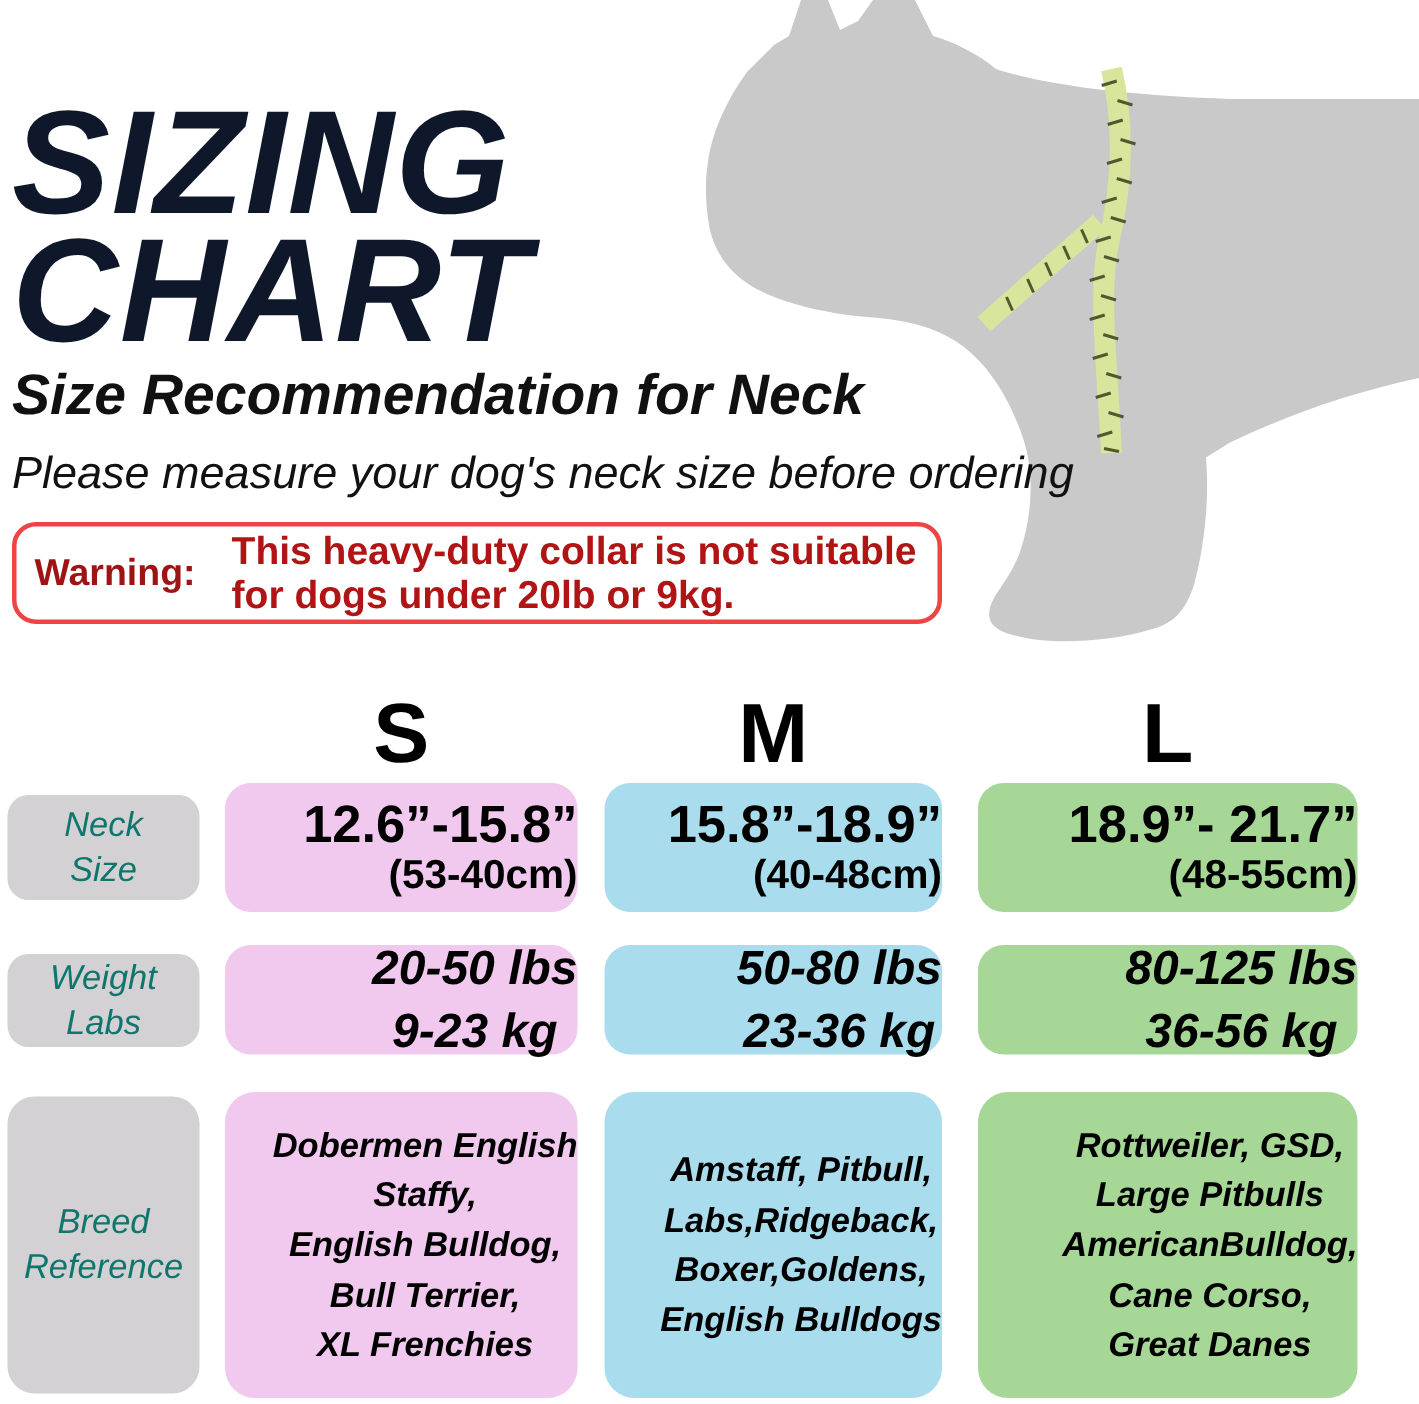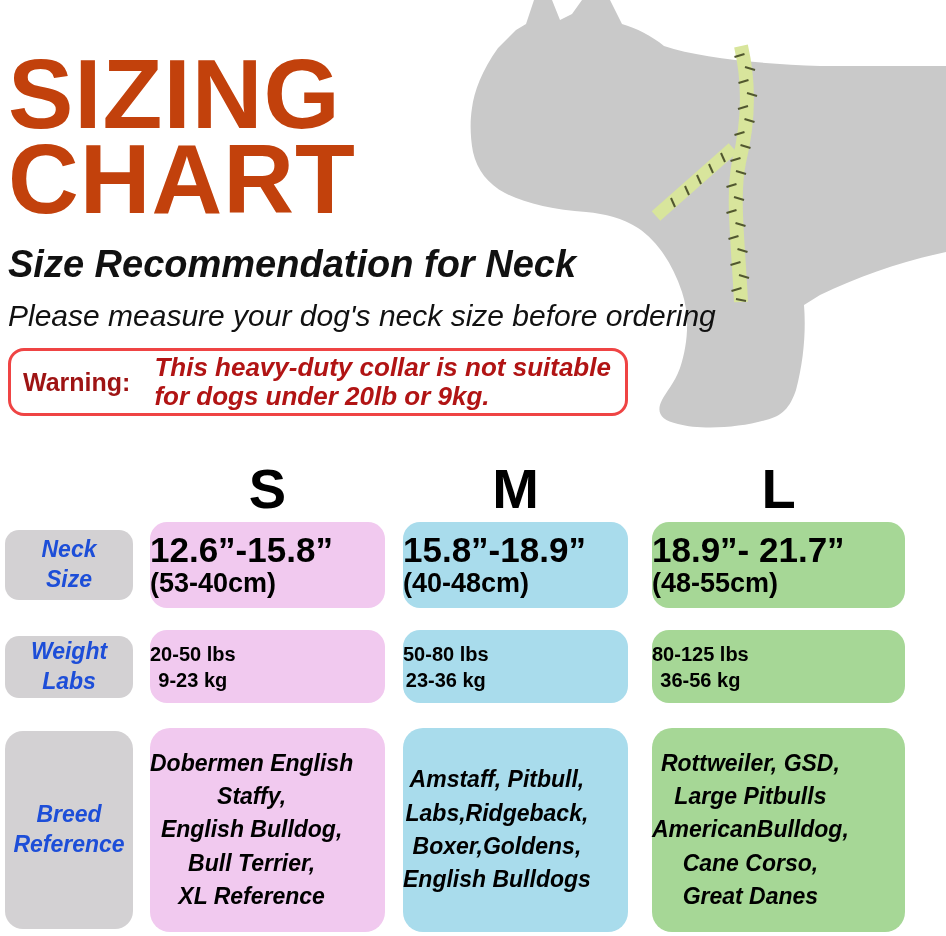--- a/index.html
+++ b/index.html
@@ -4,73 +4,73 @@
 <style>
   html,body{margin:0;padding:0;}
   body{
     width:946px;height:936px;position:relative;background:#ffffff;
     font-family:"Liberation Sans", sans-serif;overflow:hidden;
   }
   
   .dog-wrap{position:absolute;left:460px;top:0;width:486px;height:440px;z-index:0;}
   
   .main-title{
-    position:absolute;left:8px;top:52px;z-index:2;
-    font-size:98px;line-height:0.87;font-weight:bold;
-    color:#c2410c;letter-spacing:1px;white-space:pre-line;
+    position:absolute;left:8px;top:66px;z-index:2;
+    font-size:98px;line-height:0.87;font-weight:bold;font-style:italic;
+    color:#0f172a;letter-spacing:1px;white-space:pre-line;
   }
   .subtitle{
     position:absolute;left:8px;top:243px;z-index:2;
     font-size:38px;font-weight:bold;font-style:italic;color:#111;
   }
   .note{
     position:absolute;left:8px;top:299px;z-index:2;
     font-size:30px;font-style:italic;color:#111;
   }
   
   .warning-box{
     position:absolute;left:8px;top:348px;width:614px;height:62px;z-index:2;
     border:3px solid #ef4444;border-radius:16px;
     display:flex;align-items:center;
   }
   .warning-label{
     margin-left:12px;font-size:25px;font-weight:bold;color:#9e1414;flex:0 0 auto;
   }
   .warning-msg{
     margin-left:24px;font-size:26px;font-weight:bold;color:#b11414;
-    line-height:1.1;white-space:pre-line;font-style:italic;
+    line-height:1.1;white-space:pre-line;
   }
   
   .size-table{
     position:absolute;left:5px;top:455px;z-index:2;
     display:grid;
     grid-template-columns:128px 17px 235px 18px 225px 24px 253px;
     grid-template-rows:67px 86px 22px 73px 25px 204px;
   }
   .col-letter{
     display:flex;align-items:center;justify-content:center;
     font-size:56px;font-weight:bold;color:#000;grid-row:1;
   }
   .c3{grid-column:3;} .c5{grid-column:5;} .c7{grid-column:7;}
   .r2{grid-row:2;} .r4{grid-row:4;} .r6{grid-row:6;}
   .row-header{
     grid-column:1;align-self:center;background:#d3d1d3;border-radius:14px;
     display:flex;align-items:center;justify-content:center;text-align:center;
-    font-size:23px;font-weight:bold;font-style:italic;color:#1d4ed8;
+    font-size:23px;font-weight:normal;font-style:italic;color:#0f766e;
     line-height:1.3;white-space:pre-line;width:128px;
   }
   .rh1{height:70px;} .rh2{height:62px;} .rh3{height:198px;border-radius:18px;}
   .cell{
     border-radius:17px;display:flex;flex-direction:column;
-    align-items:flex-start;justify-content:center;text-align:center;color:#000;
+    align-items:flex-end;justify-content:center;text-align:center;color:#000;
   }
   .bg-s{background:#f1c9ef;} .bg-m{background:#a9dcec;} .bg-l{background:#a6d796;}
   .neck-in{font-size:35px;font-weight:bold;line-height:1.05;}
   .neck-cm{font-size:27px;font-weight:bold;line-height:1.1;}
-  .weight{font-size:20px;font-weight:bold;line-height:1.3;white-space:pre-line;}
+  .weight{font-size:32px;font-weight:bold;font-style:italic;line-height:1.3;white-space:pre-line;}
   .breeds{font-size:23px;font-weight:bold;font-style:italic;line-height:1.45;white-space:pre-line;border-radius:20px;}
   
   .tape{stroke:#d8e59c;fill:none;}
   .tick{stroke:#51572f;stroke-width:2;fill:none;}
 </style>
 </head>
 <body>
 
 <div class="dog-wrap">
   <svg width="486" height="440" viewBox="0 0 486 440">
@@ -165,21 +165,21 @@
 23-36 kg</div>
   <div class="cell bg-l c7 r4 weight">80-125 lbs
 36-56 kg</div>
 
   <div class="row-header rh3 r6">Breed
 Reference</div>
   <div class="cell bg-s c3 r6 breeds">Dobermen English
 Staffy,
 English Bulldog,
 Bull Terrier,
-XL Reference</div>
+XL Frenchies</div>
   <div class="cell bg-m c5 r6 breeds">Amstaff, Pitbull,
 Labs,Ridgeback,
 Boxer,Goldens,
 English Bulldogs</div>
   <div class="cell bg-l c7 r6 breeds">Rottweiler, GSD,
 Large Pitbulls
 AmericanBulldog,
 Cane Corso,
 Great Danes</div>
 </div>

